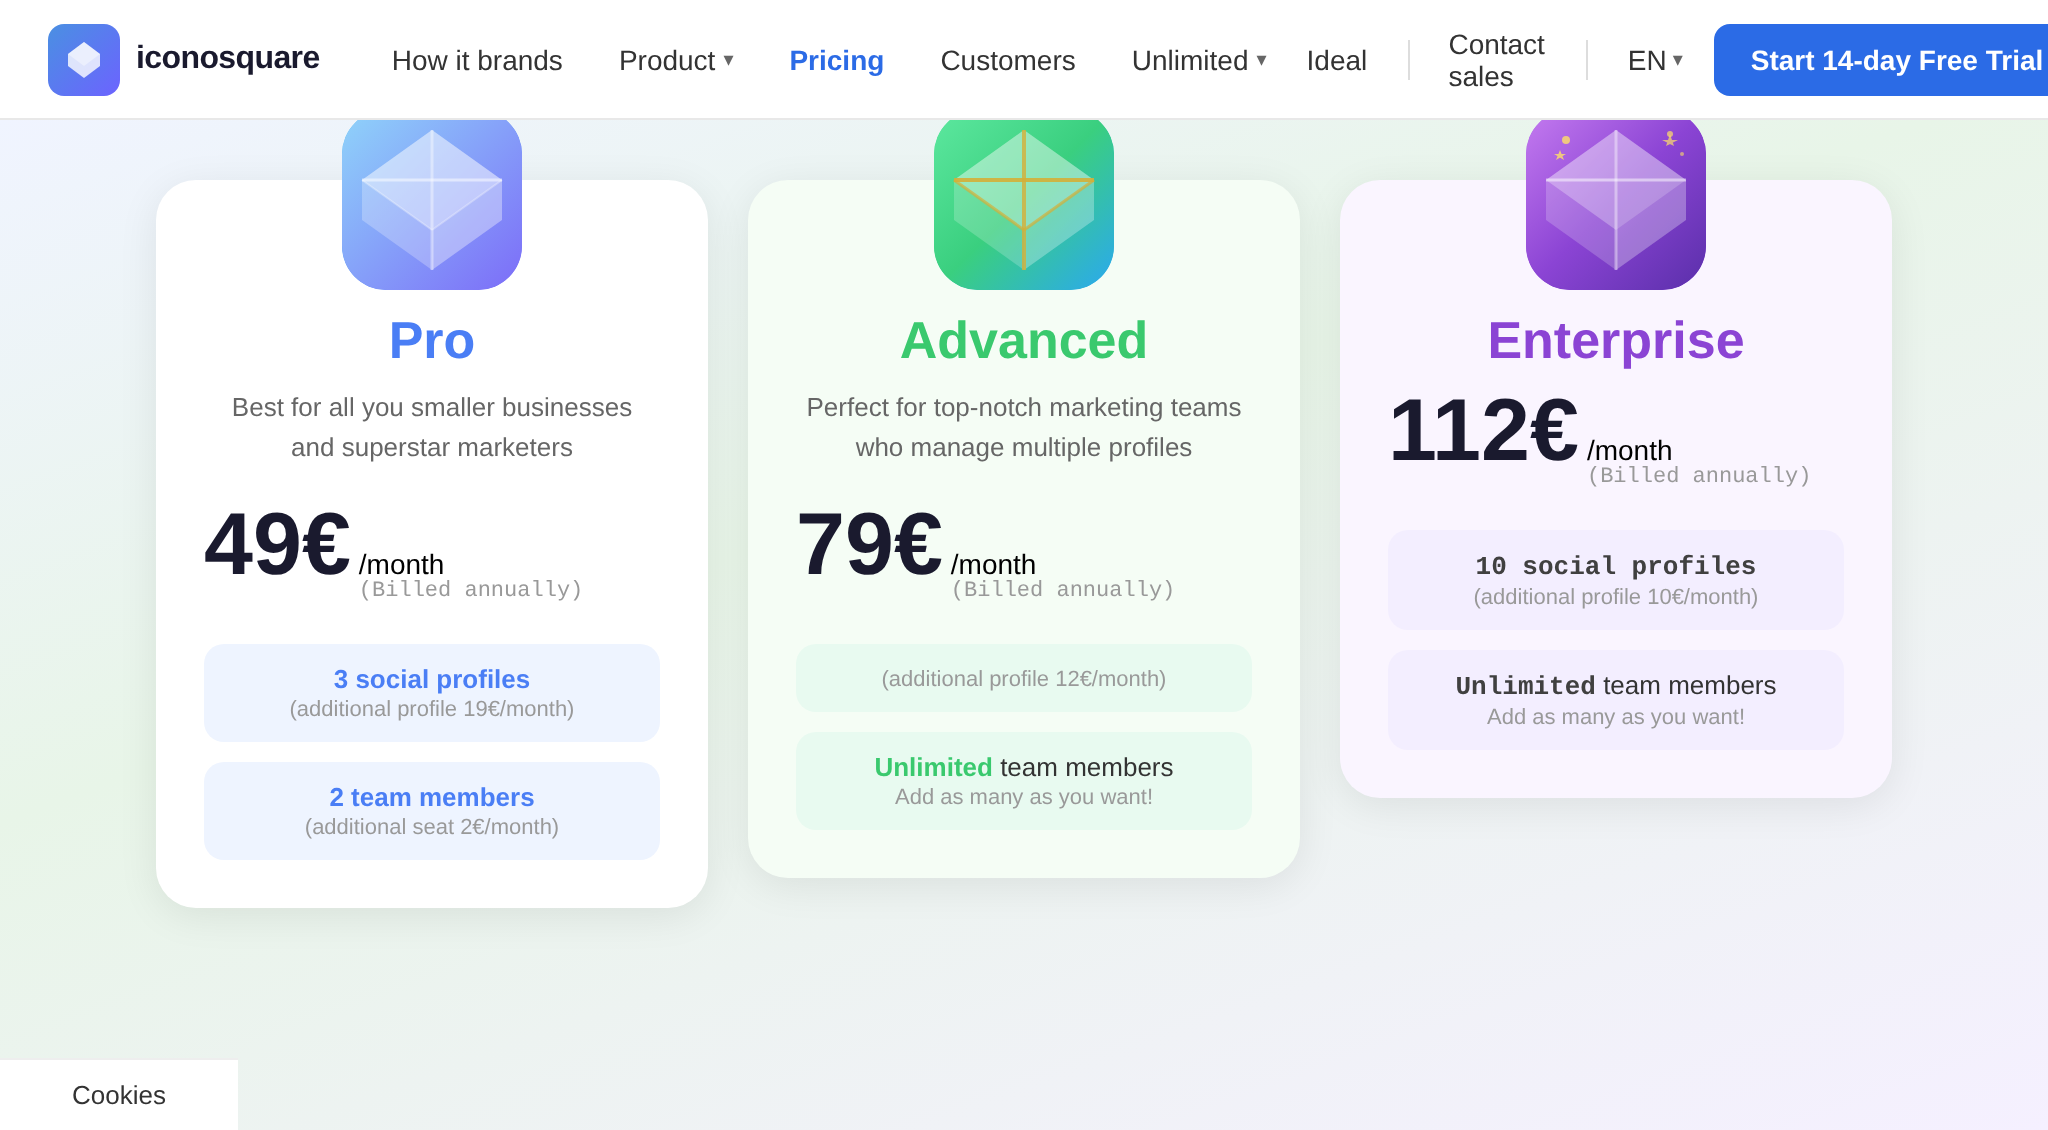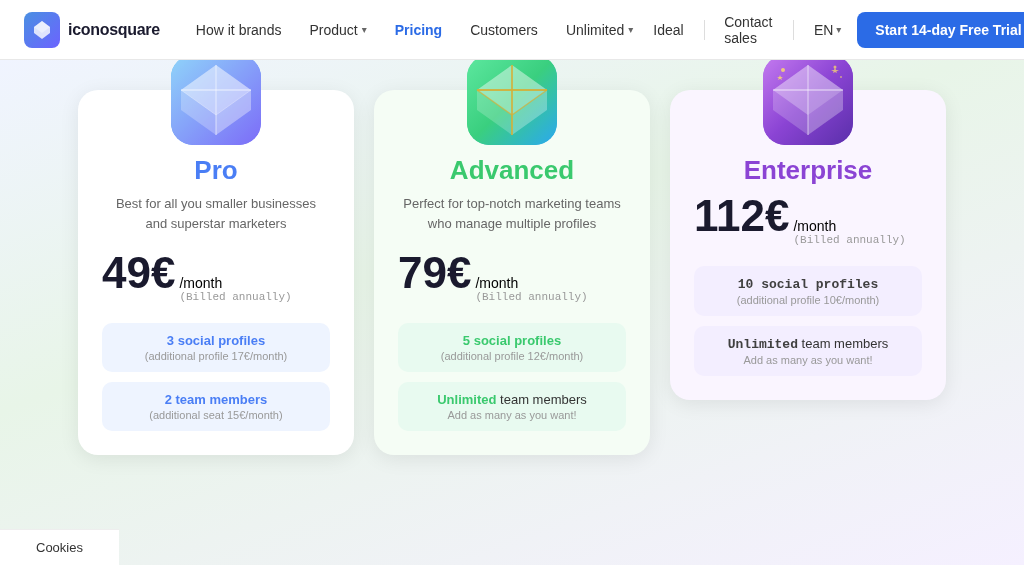--- a/index.html
+++ b/index.html
@@ -176,27 +176,27 @@
       <div class="plan-price-right">
         <span class="plan-price-month">/month</span>
         <span class="plan-price-billed">(Billed annually)</span>
       </div>
     </div>
     <div class="plan-features">
       <div class="feature-item pro-feat">
         <div class="feature-title">
           <strong>3 social profiles</strong>
         </div>
-        <div class="feature-sub">(additional profile 17€/month)</div>
+        <div class="feature-sub">(additional profile 19€/month)</div>
       </div>
       <div class="feature-item pro-feat">
         <div class="feature-title">
           <strong>2 team members</strong>
         </div>
-        <div class="feature-sub">(additional seat 15€/month)</div>
+        <div class="feature-sub">(additional seat 2€/month)</div>
       </div>
     </div>
   </div>
 
   <div class="pricing-card advanced">
     <div class="card-icon-wrap">
       <div class="card-icon advanced-icon">
         <svg viewBox="0 0 90 90" width="90" height="90">
           <defs>
             <linearGradient id="ag1" x1="0%" y1="0%" x2="100%" y2="100%">
@@ -220,23 +220,20 @@
     <div class="plan-desc">Perfect for top-notch marketing teams who manage multiple profiles</div>
     <div class="plan-price-row">
       <span class="plan-price-big">79€</span>
       <div class="plan-price-right">
         <span class="plan-price-month">/month</span>
         <span class="plan-price-billed">(Billed annually)</span>
       </div>
     </div>
     <div class="plan-features">
       <div class="feature-item green">
-        <div class="feature-title">
-          <strong class="green">5 social profiles</strong>
-        </div>
         <div class="feature-sub">(additional profile 12€/month)</div>
       </div>
       <div class="feature-item green">
         <div class="feature-title">
           <strong class="green">Unlimited</strong> team members
         </div>
         <div class="feature-sub">Add as many as you want!</div>
       </div>
     </div>
   </div>

